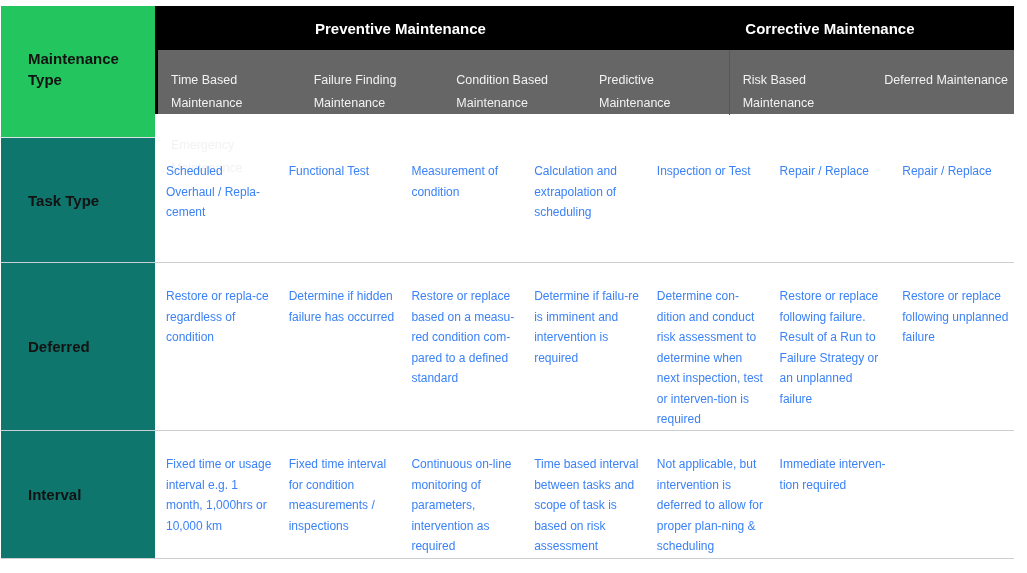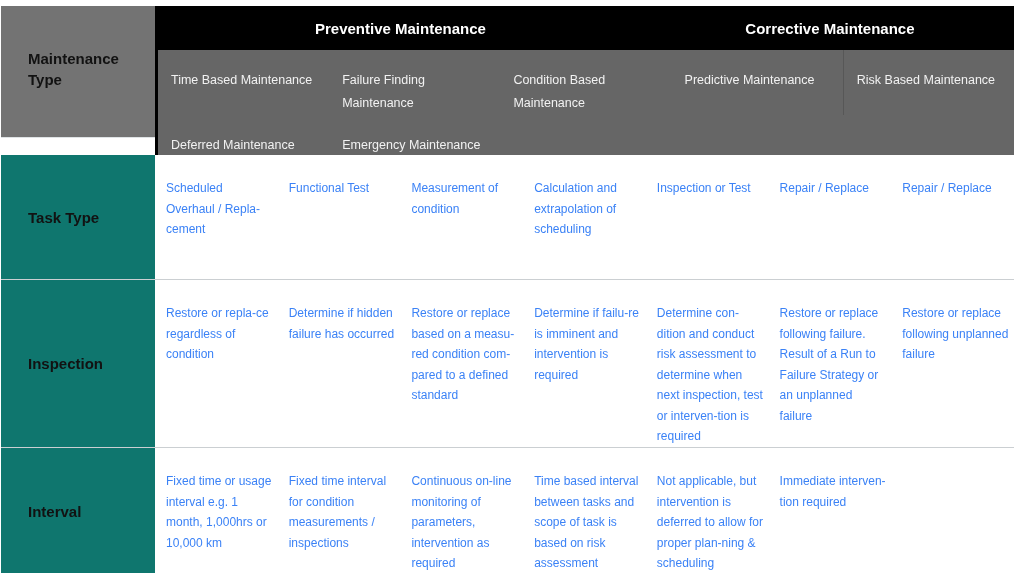--- a/index.html
+++ b/index.html
@@ -8,39 +8,39 @@
     width: 1027px; height: 573px; overflow: hidden;
     font-family: "Liberation Sans", "DejaVu Sans", sans-serif;
   }
   .wrap { position: relative; padding: 6px 0 0 1px; }
   .tbl { width: 1013px; }
 
   
   .hdr { display: flex; width: 100%; }
   .corner {
     width: 154px; min-width: 154px; height: 132px;
-    background: #737373;
+    background: #22c55e;
     display: flex; align-items: center;
     padding: 0 22px 4px 27px;
     font-size: 15px; font-weight: bold; color: #121212;
     line-height: 1.38;
     border-bottom: 1px solid #dfe3e5;
   }
   .hdr-right { flex: 1; display: flex; flex-direction: column; }
   .groups {
     display: grid; grid-template-columns: 4fr 3fr;
     height: 44px; background: #000000; text-decoration: underline;
   }
   .group {
     display: flex; align-items: center; justify-content: center;
     color: #ffffff; font-size: 15px; font-weight: bold;
   }
   .subs {
-    display: grid; grid-template-columns: repeat(5, 1fr);
-    height: 105px; background: #666666;
+    display: grid; grid-template-columns: repeat(6, 1fr);
+    height: 64px; background: #666666;
     border-left: 3px solid #000000;
   }
   .sub {
     color: #f2f2f2; font-size: 12.5px; line-height: 23px;
     padding: 19px 6px 0 13px;
   }
   .sub.sect-divider { border-left: 1px solid #575757; }
 
   
   .row {
@@ -91,21 +91,21 @@
       <div class="cell">Scheduled Overhaul / Repla-cement</div>
       <div class="cell">Functional Test</div>
       <div class="cell">Measurement of condition</div>
       <div class="cell">Calculation and extrapolation of scheduling</div>
       <div class="cell">Inspection or Test</div>
       <div class="cell">Repair / Replace</div>
       <div class="cell">Repair / Replace</div>
     </div>
 
     <div class="row r-obj">
-      <div class="rlabel">Inspection</div>
+      <div class="rlabel">Deferred</div>
       <div class="cell">Restore or repla-ce regardless of condition</div>
       <div class="cell">Determine if hidden failure has occurred</div>
       <div class="cell">Restore or replace based on a measu-red condition com-pared to a defined standard</div>
       <div class="cell">Determine if failu-re is imminent and intervention is required</div>
       <div class="cell">Determine con-dition and conduct risk assessment to determine when next inspection, test or interven-tion is required</div>
       <div class="cell">Restore or replace following failure. Result of a Run to Failure Strategy or an unplanned failure</div>
       <div class="cell">Restore or replace following unplanned failure</div>
     </div>
 
     <div class="row r-intv">

